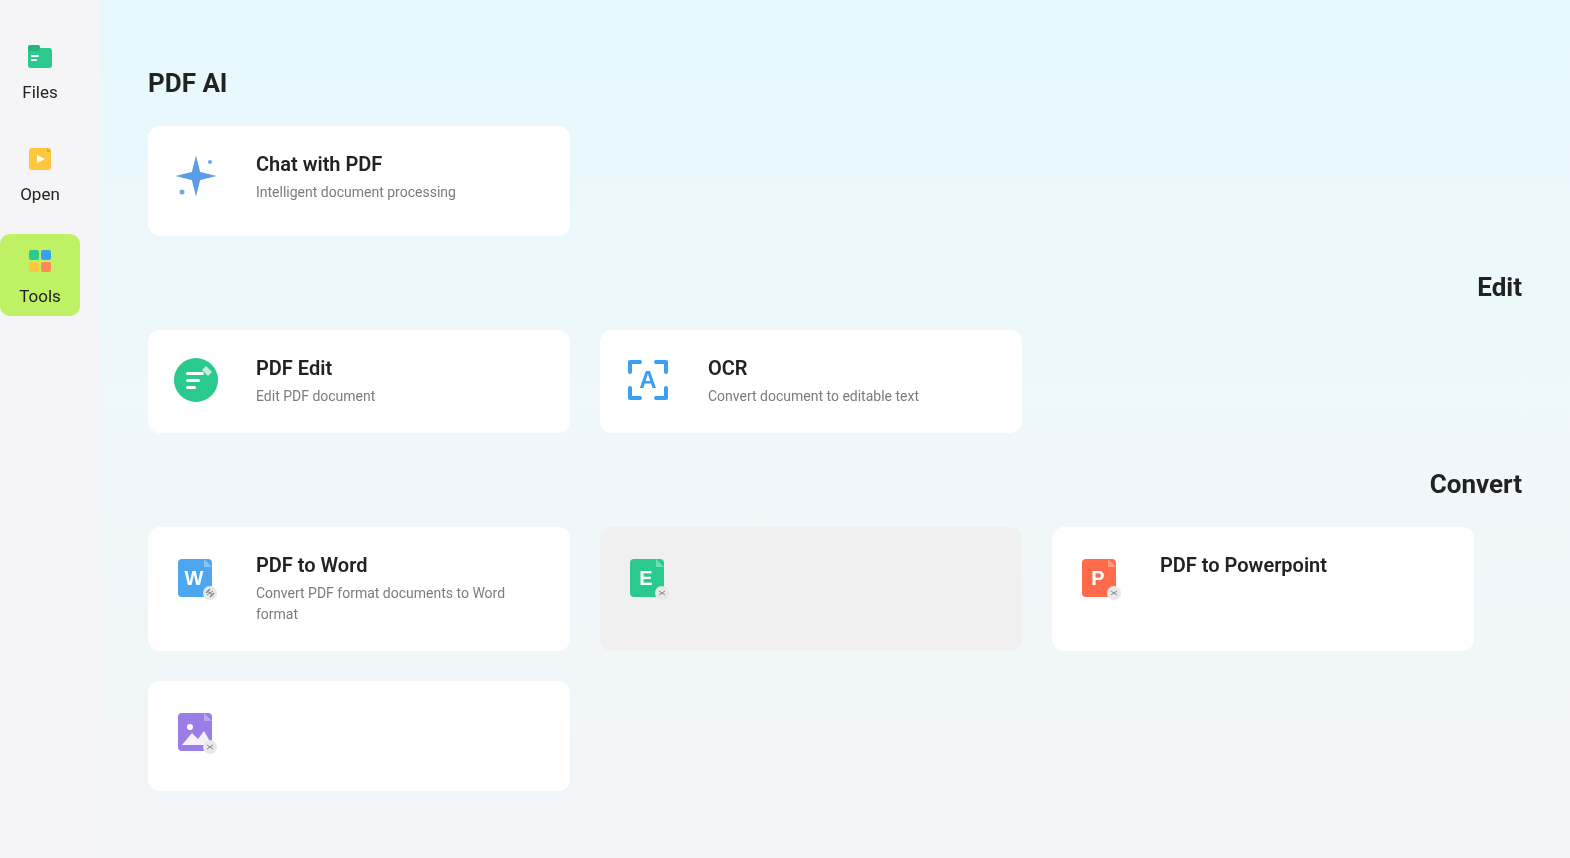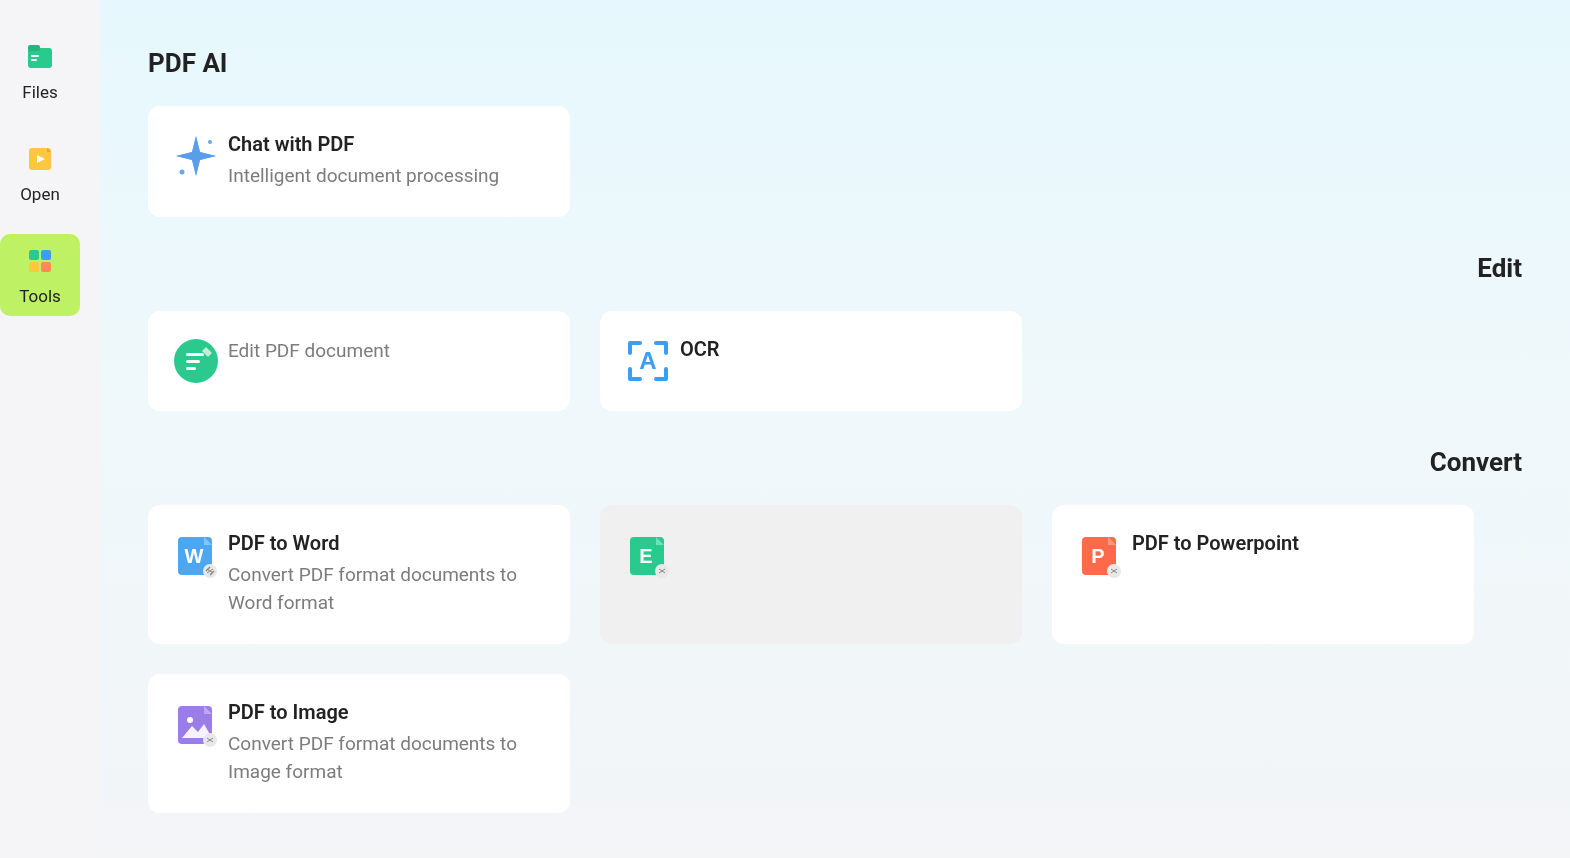--- a/index.html
+++ b/index.html
@@ -46,21 +46,21 @@
   }
   .sidebar-item .label {
     font-size: 17px;
     color: #222;
   }
 
   
   .main {
     flex: 1;
     background: linear-gradient(180deg, #e6f8fd 0%, #eff8fb 45%, #f3f5f7 100%);
-    padding: 40px 48px;
+    padding: 60px 48px;
     overflow-y: auto;
   }
   .section-title {
     font-size: 26px;
     font-weight: 700;
     color: #222;
     margin-bottom: 28px;
     margin-top: 8px;
   }
   .section + .section .section-title {
@@ -71,21 +71,21 @@
     display: flex;
     gap: 30px;
     flex-wrap: wrap;
   }
   .card {
     background: #fff;
     border-radius: 12px;
     width: 422px;
     padding: 26px 24px;
     display: flex;
-    gap: 8px;
+    gap: 36px;
     align-items: flex-start;
     cursor: pointer;
   }
   .card.tall {
     min-height: 110px;
   }
   .card.hovered {
     background: #f0f0f0;
   }
   .card-icon {
@@ -97,21 +97,21 @@
     justify-content: center;
   }
   .card-body { flex: 1; }
   .card-title {
     font-size: 20px;
     font-weight: 600;
     color: #222;
     margin-bottom: 6px;
   }
   .card-desc {
-    font-size: 19px;
+    font-size: 14px;
     color: #7c7c7c;
     line-height: 1.5;
   }
 
   
   svg { display: block; }
 </style>
 </head>
 <body>
 
@@ -190,36 +190,38 @@
         <div class="card-icon">
           <svg width="48" height="48" viewBox="0 0 48 48">
             <circle cx="24" cy="24" r="22" fill="#2ac98d"></circle>
             <rect x="14" y="16" width="18" height="3" rx="1.5" fill="#fff"></rect>
             <rect x="14" y="23" width="14" height="3" rx="1.5" fill="#fff"></rect>
             <rect x="14" y="30" width="10" height="3" rx="1.5" fill="#fff"></rect>
             <path d="M34 10 L40 16 L36 20 L30 14 Z" fill="#c9e9db"></path>
           </svg>
         </div>
         <div class="card-body">
+          <div class="card-title">PDF Edit</div>
           <div class="card-desc">Edit PDF document</div>
         </div>
       </div>
 
       <div class="card">
         <div class="card-icon">
           <svg width="48" height="48" viewBox="0 0 48 48">
             <path d="M6 6 L16 6 M6 6 L6 16" stroke="#3a9ff0" stroke-width="4" fill="none" stroke-linecap="round"></path>
             <path d="M42 6 L32 6 M42 6 L42 16" stroke="#3a9ff0" stroke-width="4" fill="none" stroke-linecap="round"></path>
             <path d="M6 42 L16 42 M6 42 L6 32" stroke="#3a9ff0" stroke-width="4" fill="none" stroke-linecap="round"></path>
             <path d="M42 42 L32 42 M42 42 L42 32" stroke="#3a9ff0" stroke-width="4" fill="none" stroke-linecap="round"></path>
             <text x="24" y="32" font-size="24" font-weight="700" fill="#3a9ff0" text-anchor="middle" font-family="Arial">A</text>
           </svg>
         </div>
         <div class="card-body">
           <div class="card-title">OCR</div>
+          <div class="card-desc">Convert document to editable text</div>
         </div>
       </div>
 
     </div>
   </div>
 
   <div class="section">
     <h2 class="section-title">Convert</h2>
     <div class="card-row">
 
@@ -271,22 +273,18 @@
         <div class="card-icon">
           <svg width="48" height="48" viewBox="0 0 48 48">
             <rect x="6" y="6" width="34" height="38" rx="4" fill="#9b7de8"></rect>
             <path d="M32 6 L40 14 L32 14 Z" fill="#bfa8f0"></path>
             <circle cx="18" cy="20" r="3" fill="#fff"></circle>
             <path d="M10 38 L20 26 L26 32 L32 24 L40 38 Z" fill="#fff" opacity="0.9"></path>
             <circle cx="38" cy="40" r="7" fill="#e8e8e8"></circle>
             <path d="M35 38 L41 42 M35 42 L41 38" stroke="#888" stroke-width="1" fill="none"></path>
           </svg>
         </div>
-        <div class="card-body">
-          <div class="card-title">PDF to Image</div>
-          <div class="card-desc">Convert PDF format documents to Image format</div>
-        </div>
       </div>
 
     </div>
   </div>
 
 </div>
 
 </body></html>

